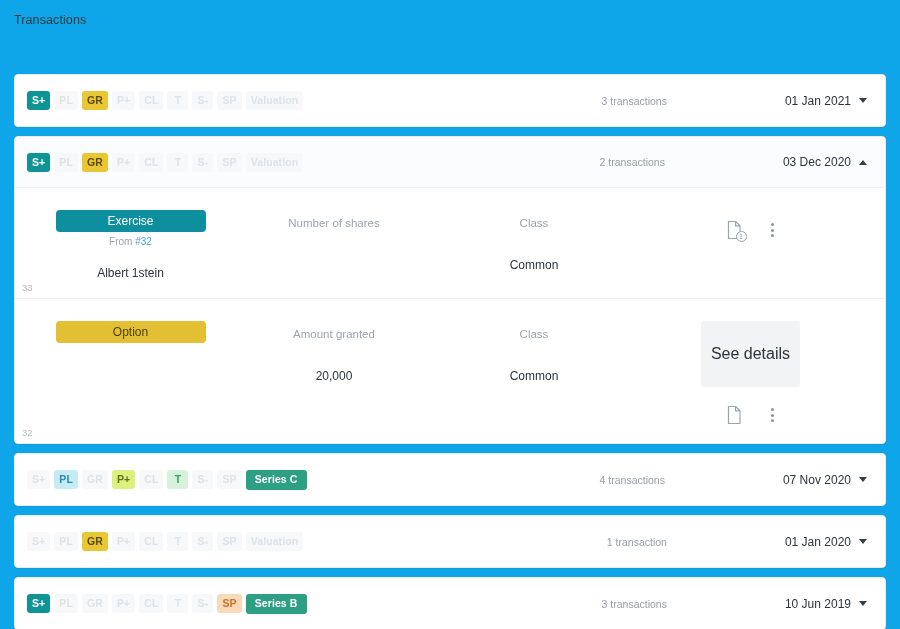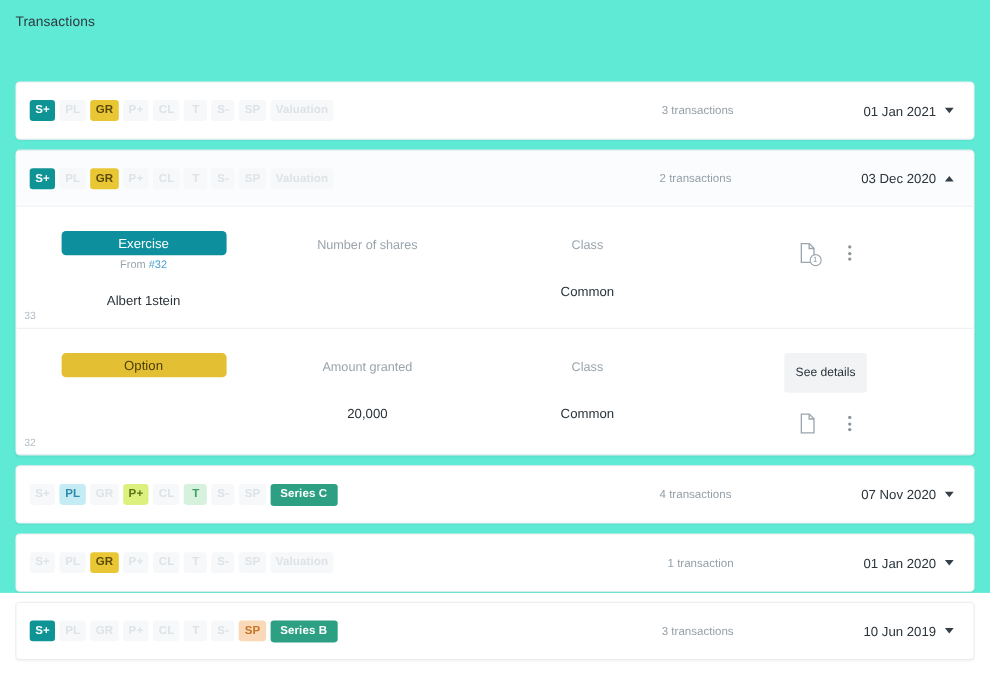--- a/index.html
+++ b/index.html
@@ -4,21 +4,21 @@
 <style>
   * { box-sizing: border-box; }
   html, body {
     margin: 0; padding: 0;
     width: 900px; height: 629px;
     background: #ffffff;
     font-family: "Liberation Sans", sans-serif;
     color: #333b42;
     overflow: hidden;
   }
-  .page { width: 900px; height: 539px; position: relative; background:#5eead4; }
+  .page { width: 900px; height: 629px; position: relative; background:#0ea5e9; }
 
   .page-title {
     position: absolute; left: 14px; top: 13px;
     font-size: 12.5px; color: #2f3a42; font-weight: 400;
     letter-spacing: .1px;
   }
 
   .list { position: absolute; left: 14px; top: 74px; width: 872px; }
 
   .card {
@@ -117,22 +117,22 @@
 
   .col-head {
     font-size: 11.5px; color: #9aa4ac; margin-top: 7px;
   }
   .col-val {
     margin-top: 29px; font-size: 12px; color: #2b343b;
   }
 
   .see-details {
     background: #f1f3f5; color: #2b343b;
-    font-size: 11px; border: none; border-radius: 3px;
-    padding: 12px 10px; cursor: pointer;
+    font-size: 16px; border: none; border-radius: 3px;
+    padding: 24px 10px; cursor: pointer;
     font-family: "Liberation Sans", sans-serif;
   }
 
   .action-icons {
     display: flex; align-items: center; gap: 26px;
     margin-top: 18px;
   }
   .action-icons.solo { margin-top: 10px; }
 
   .icon-btn {

